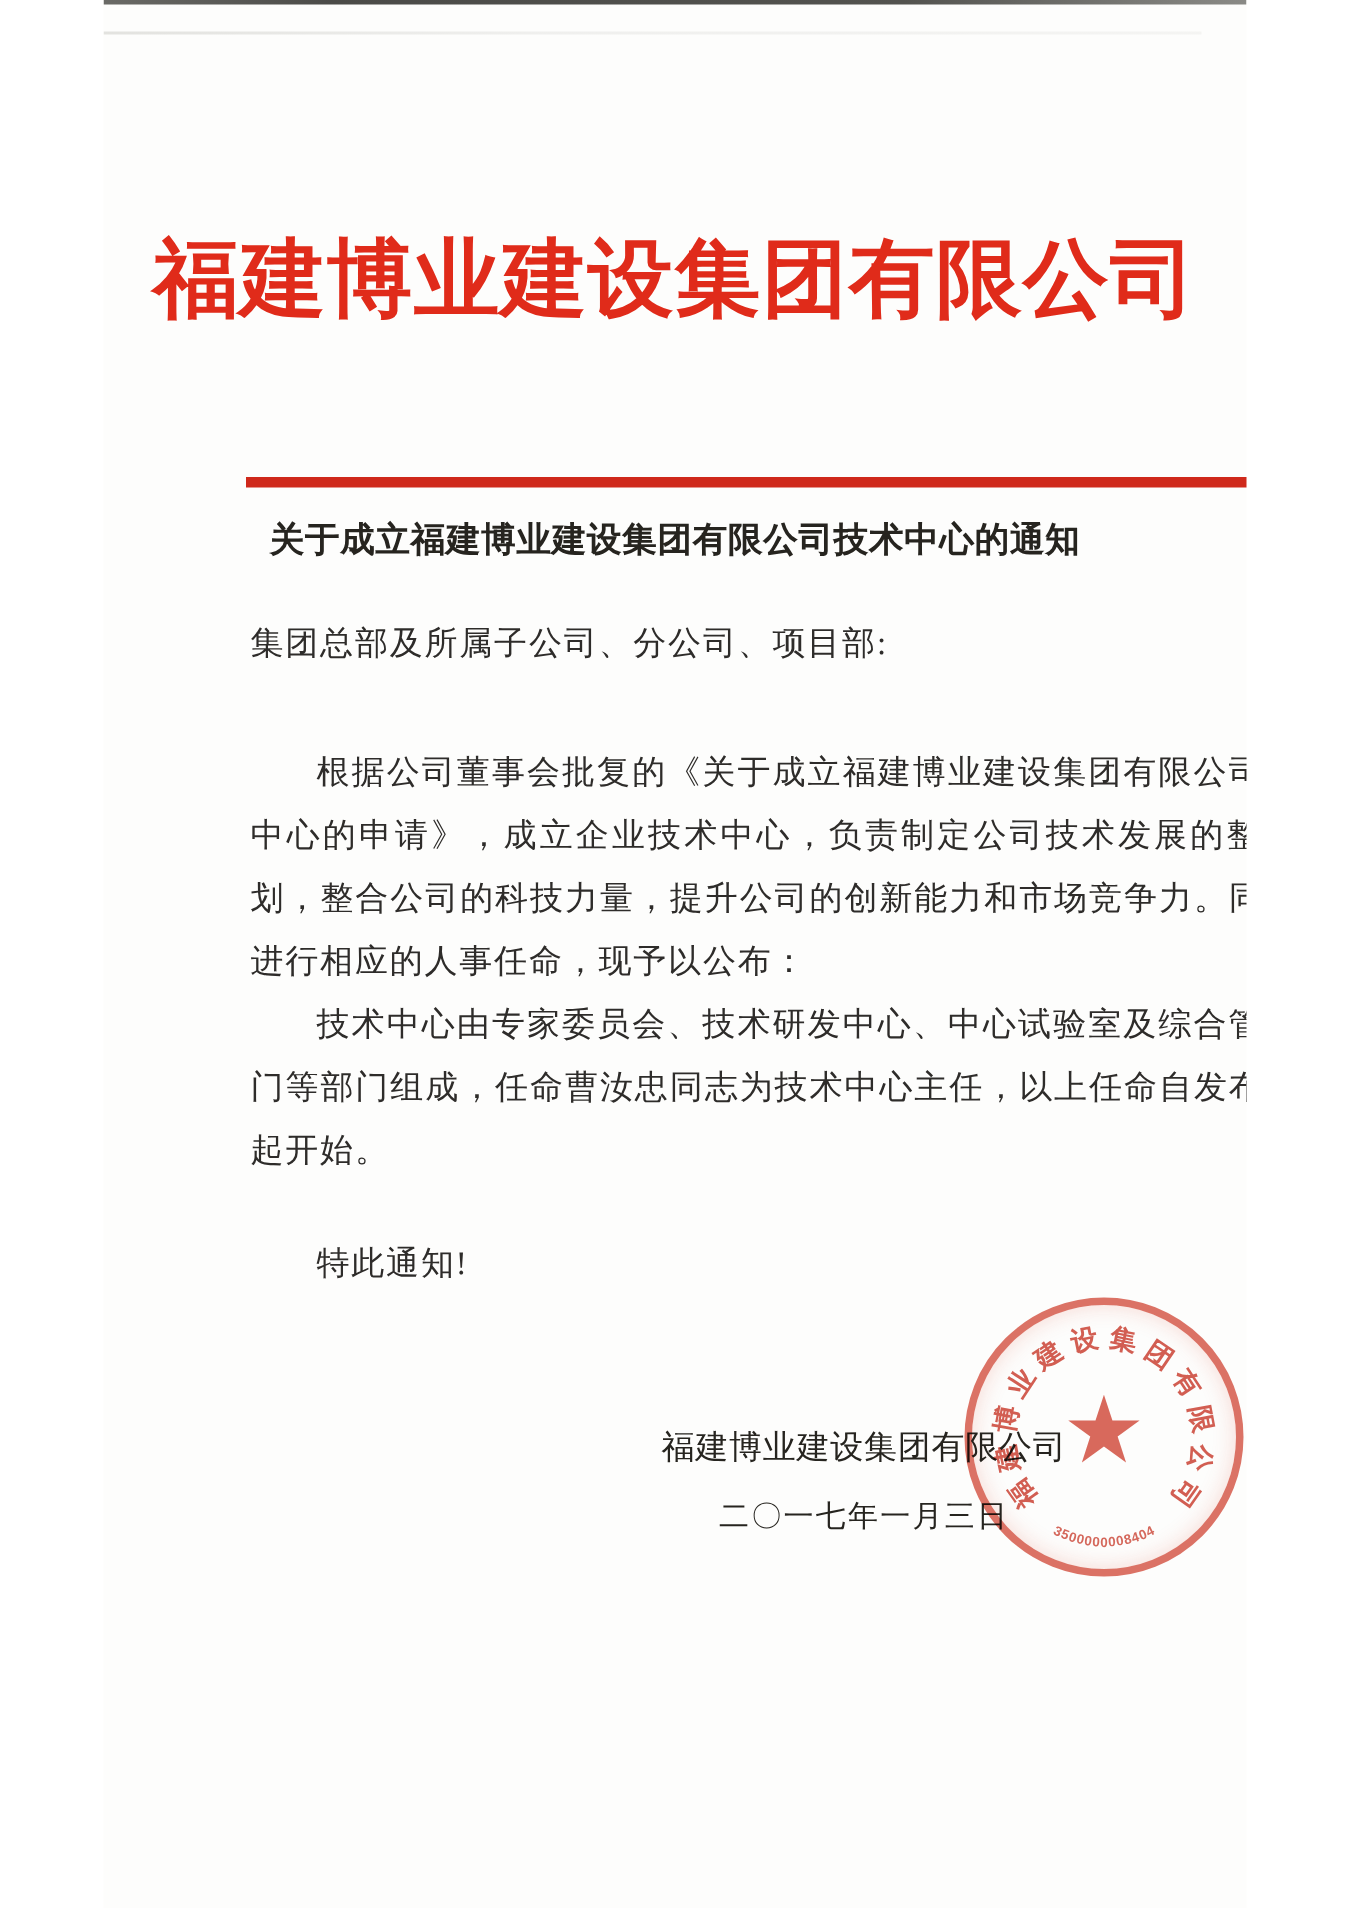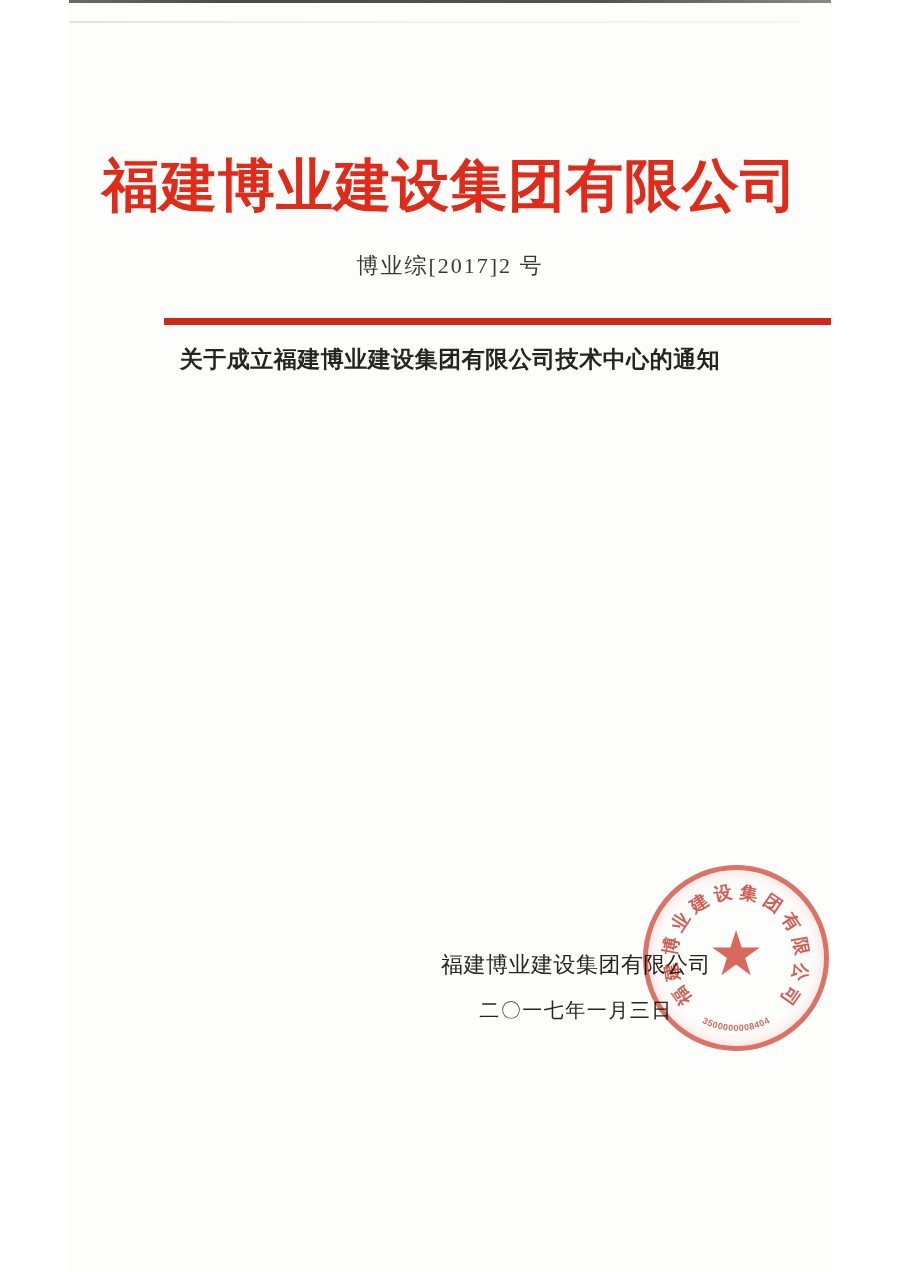--- a/index.html
+++ b/index.html
@@ -118,26 +118,31 @@
 </head>
 <body>
 
 <div class="page">
 
   <div class="scan-edge-top"></div>
   <div class="scan-streak"></div>
 
   <div class="letterhead">福建博业建设集团有限公司</div>
 
-  <div class="doc-number">博业综[2017]2 号</div>
 
   <div class="red-rule"></div>
 
   <div class="doc-title">关于成立福建博业建设集团有限公司技术中心的通知</div>
 
+  <div class="body-text">
+    <p class="addressee">集团总部及所属子公司、分公司、项目部:</p>
+    <p class="para para-first">根据公司董事会批复的《关于成立福建博业建设集团有限公司技术中心的申请》，成立企业技术中心，负责制定公司技术发展的整体规划，整合公司的科技力量，提升公司的创新能力和市场竞争力。同时，进行相应的人事任命，现予以公布：</p>
+    <p class="para">技术中心由专家委员会、技术研发中心、中心试验室及综合管理部门等部门组成，任命曹汝忠同志为技术中心主任，以上任命自发布之日起开始。</p>
+    <p class="closing">特此通知!</p>
+  </div>
 
   <div class="signature-block">
     <div class="signature-company">福建博业建设集团有限公司</div>
     <div class="signature-date">二〇一七年一月三日</div>
   </div>
 
   <div class="seal">
     <span class="seal-star">★</span>
   <span class="seal-char" style="transform: translate(-50%, -50%) rotate(-125deg) translateY(-66px);">福</span>
       <span class="seal-char" style="transform: translate(-50%, -50%) rotate(-102.273deg) translateY(-66px);">建</span>

